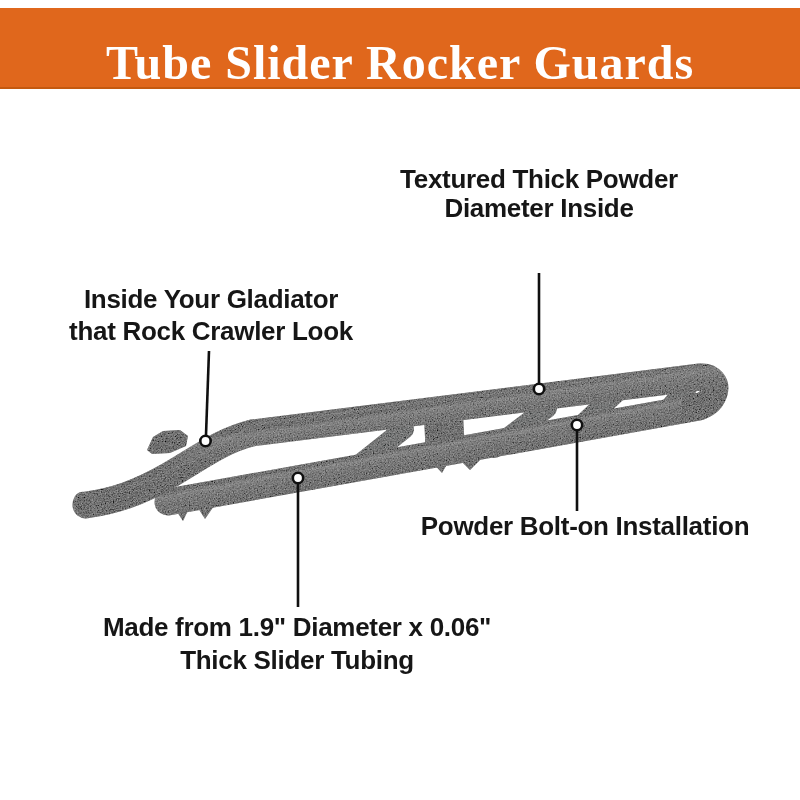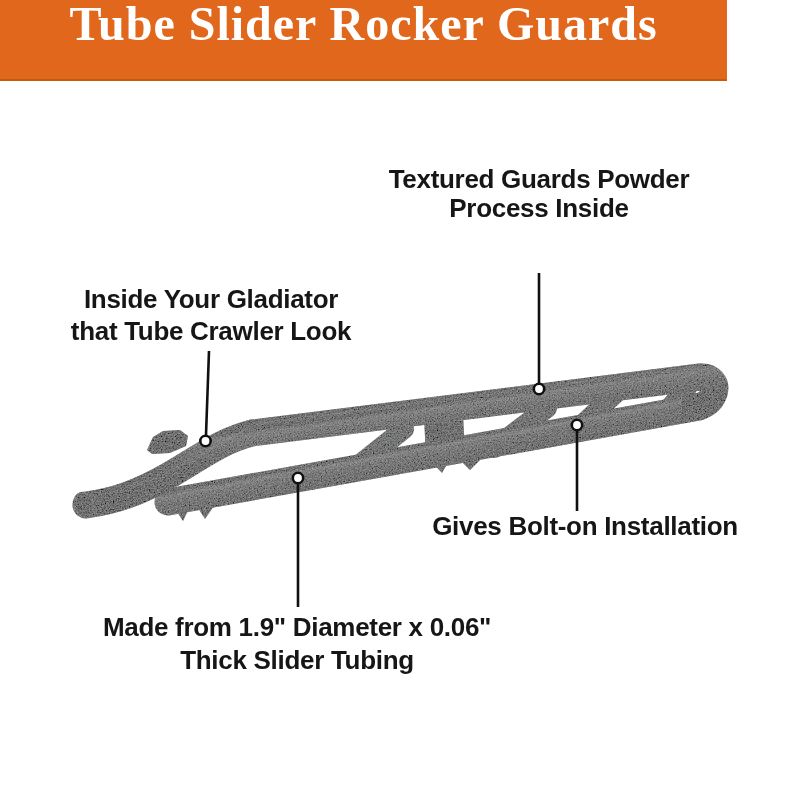--- a/index.html
+++ b/index.html
@@ -1,22 +1,22 @@
 <!DOCTYPE html>
 <html><head>
 <meta charset="utf-8">
 <style>
   html,body{margin:0;padding:0;background:#ffffff;}
   body{width:800px;height:800px;position:relative;overflow:hidden;
        font-family:"Liberation Sans","DejaVu Sans",sans-serif;}
 
   
-  .banner{position:absolute;left:0;top:0;width:727px;height:79px;
+  .banner{position:absolute;left:0;top:8px;width:800px;height:79px;
           border-bottom:2px solid #c4590f;
-          display:flex;align-items:flex-start;justify-content:center;}
+          display:flex;align-items:flex-end;justify-content:center;}
   .banner h1{margin:0;font-family:"Liberation Serif","DejaVu Serif",serif;
              font-weight:700;font-size:48px;letter-spacing:1px;line-height:1;}
 
   
   #product-svg{position:absolute;left:0;top:0;}
 
   
   .note{position:absolute;text-align:center;color:#161616;
         font-weight:700;font-size:26px;line-height:29px;letter-spacing:-0.3px;
         white-space:nowrap;}
@@ -105,29 +105,29 @@
   </g>
   <g stroke="#101010" stroke-width="2.6" fill="#ffffff">
     <circle cx="539" cy="389" r="5.2"></circle>
     <circle cx="205.5" cy="441" r="5.2"></circle>
     <circle cx="577" cy="425" r="5.2"></circle>
     <circle cx="298" cy="478" r="5.2"></circle>
   </g>
 </svg>
 
 <div class="note" id="note-coating">
-  <span class="line">Textured Guards Powder</span>
-  <span class="line">Process Inside</span>
+  <span class="line">Textured Thick Powder</span>
+  <span class="line">Diameter Inside</span>
 </div>
 
 <div class="note" id="note-look">
   <span class="line">Inside Your Gladiator</span>
-  <span class="line">that Tube Crawler Look</span>
+  <span class="line">that Rock Crawler Look</span>
 </div>
 
 <div class="note" id="note-install">
-  <span class="line">Gives Bolt-on Installation</span>
+  <span class="line">Powder Bolt-on Installation</span>
 </div>
 
 <div class="note" id="note-tubing">
   <span class="line">Made from 1.9" Diameter x 0.06"</span>
   <span class="line">Thick Slider Tubing</span>
 </div>
 
 </body></html>

